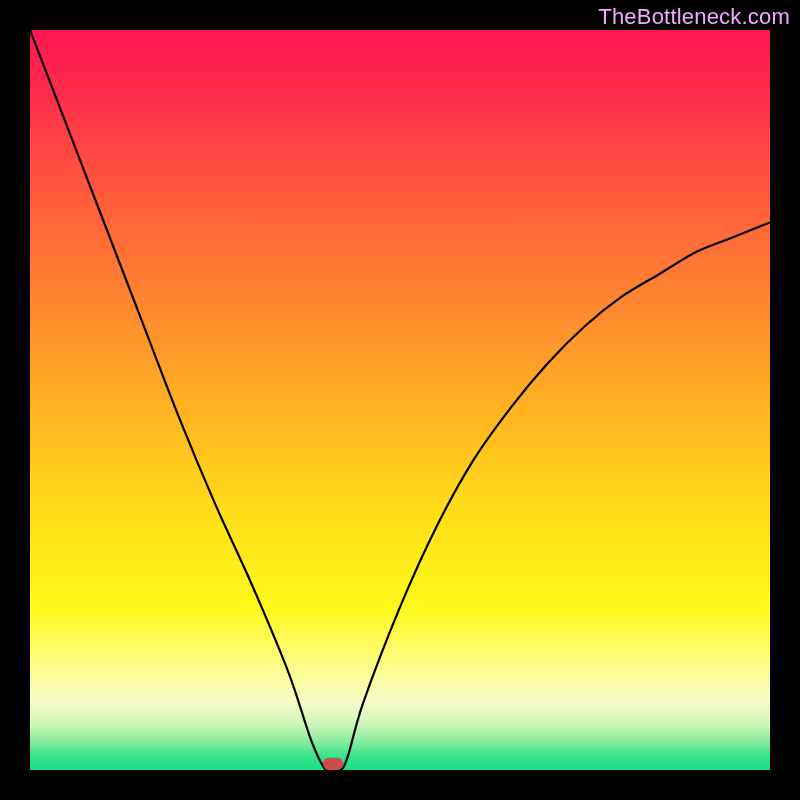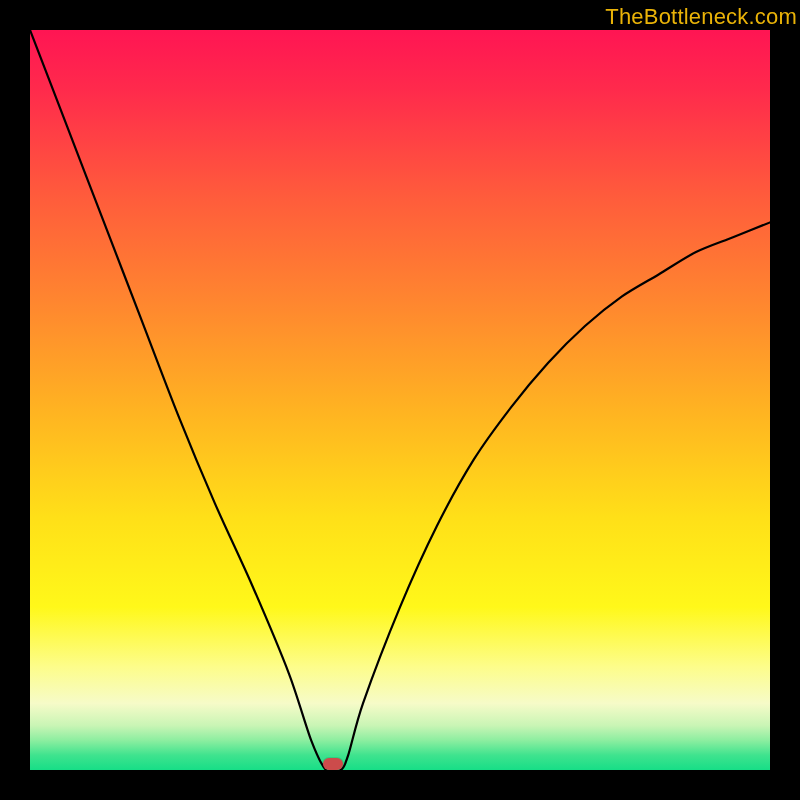--- a/index.html
+++ b/index.html
@@ -12,22 +12,22 @@
   }
   .frame {
     position: relative;
     width: 800px;
     height: 800px;
     background: #000;
   }
   .watermark {
     position: absolute;
     top: 4px;
-    right: 3px;
-    color: #eab308;
+    right: 10px;
+    color: #f0abfc;
     font-size: 22px;
     font-weight: 500;
     letter-spacing: 0.2px;
   }
   .plot-area {
     position: absolute;
     left: 30px;
     top: 30px;
     width: 740px;
     height: 740px;

